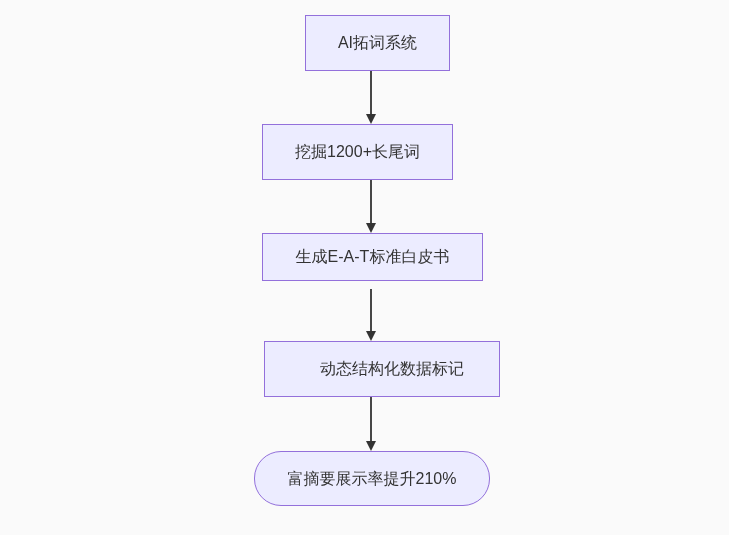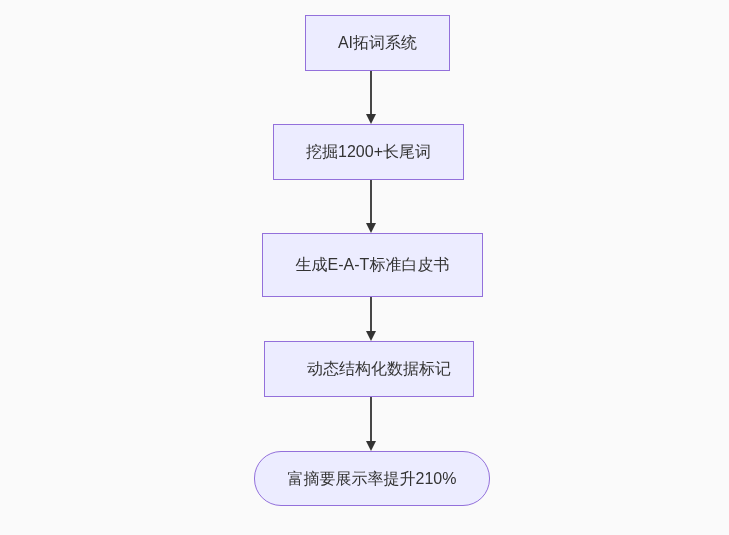--- a/index.html
+++ b/index.html
@@ -22,23 +22,23 @@
     color: var(--text, #333333);
     font-size: 16px;
     display: flex;
     align-items: center;
     justify-content: center;
     text-align: center;
     line-height: 1.2;
     white-space: nowrap;
   }
   .n1 { left: 299px; top: 15px;  width: 145px; height: 56px; margin-left: 6px; }
-  .n2 { left: 273px; top: 124px; width: 191px; height: 56px; }
-  .n3 { left: 262px; top: 233px; width: 221px; height: 64px; }
-  .n4 { left: 264px; top: 341px; width: 210px; height: 56px; padding-left: 20px; }
+  .n2 { left: 262px; top: 124px; width: 191px; height: 56px; }
+  .n3 { left: 262px; top: 233px; width: 221px; height: 48px; }
+  .n4 { left: 264px; top: 341px; width: 236px; height: 56px; padding-left: 20px; }
   .n5 { left: 254px; top: 451px; width: 236px; height: 55px; border-radius: 27px; }
   #edges {
     position: absolute;
     left: 0;
     top: 0;
     pointer-events: none;
   }
 </style>
 </head>
 <body>

